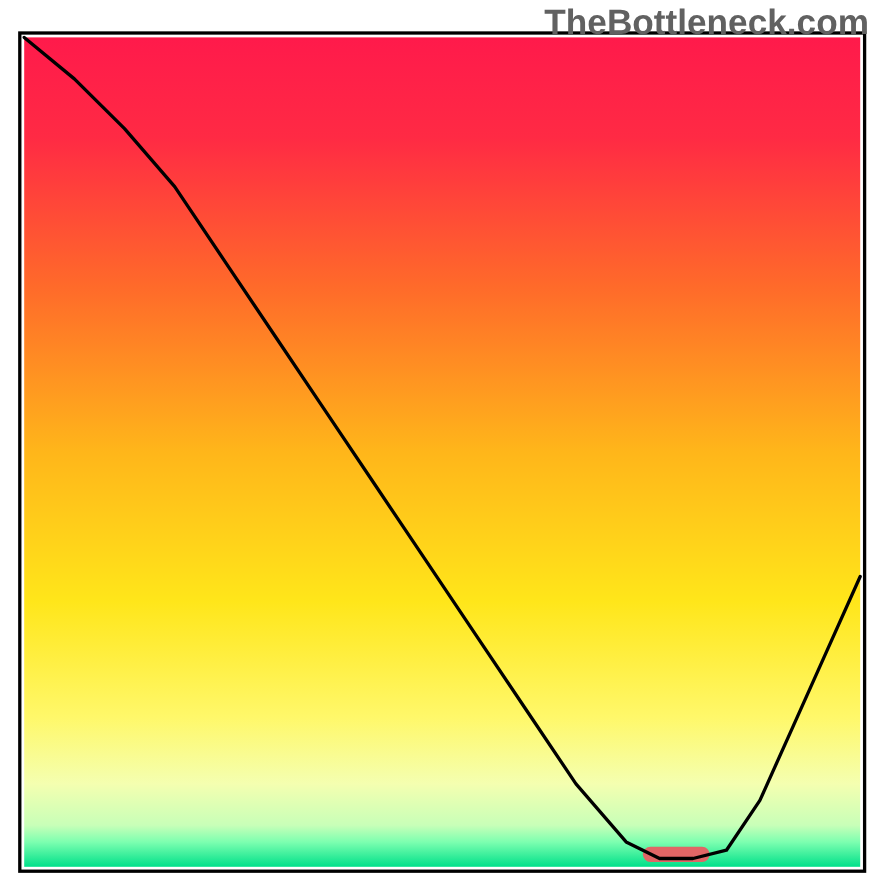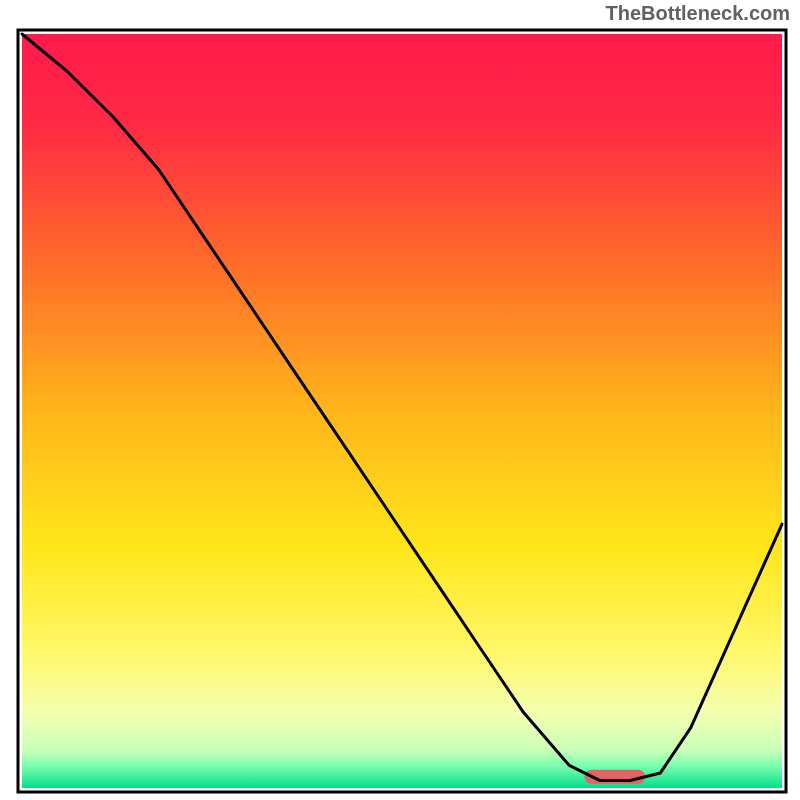--- a/index.html
+++ b/index.html
@@ -12,21 +12,21 @@
   }
   .wrap {
     position: relative;
     width: 800px;
     height: 800px;
   }
   .watermark {
     position: absolute;
     top: 2px;
     right: 10px;
-    font-size: 20px;
+    font-size: 32px;
     font-weight: bold;
     color: #616161;
     letter-spacing: 0px;
   }
   svg {
     display: block;
   }
 </style>
 </head>
 <body>

